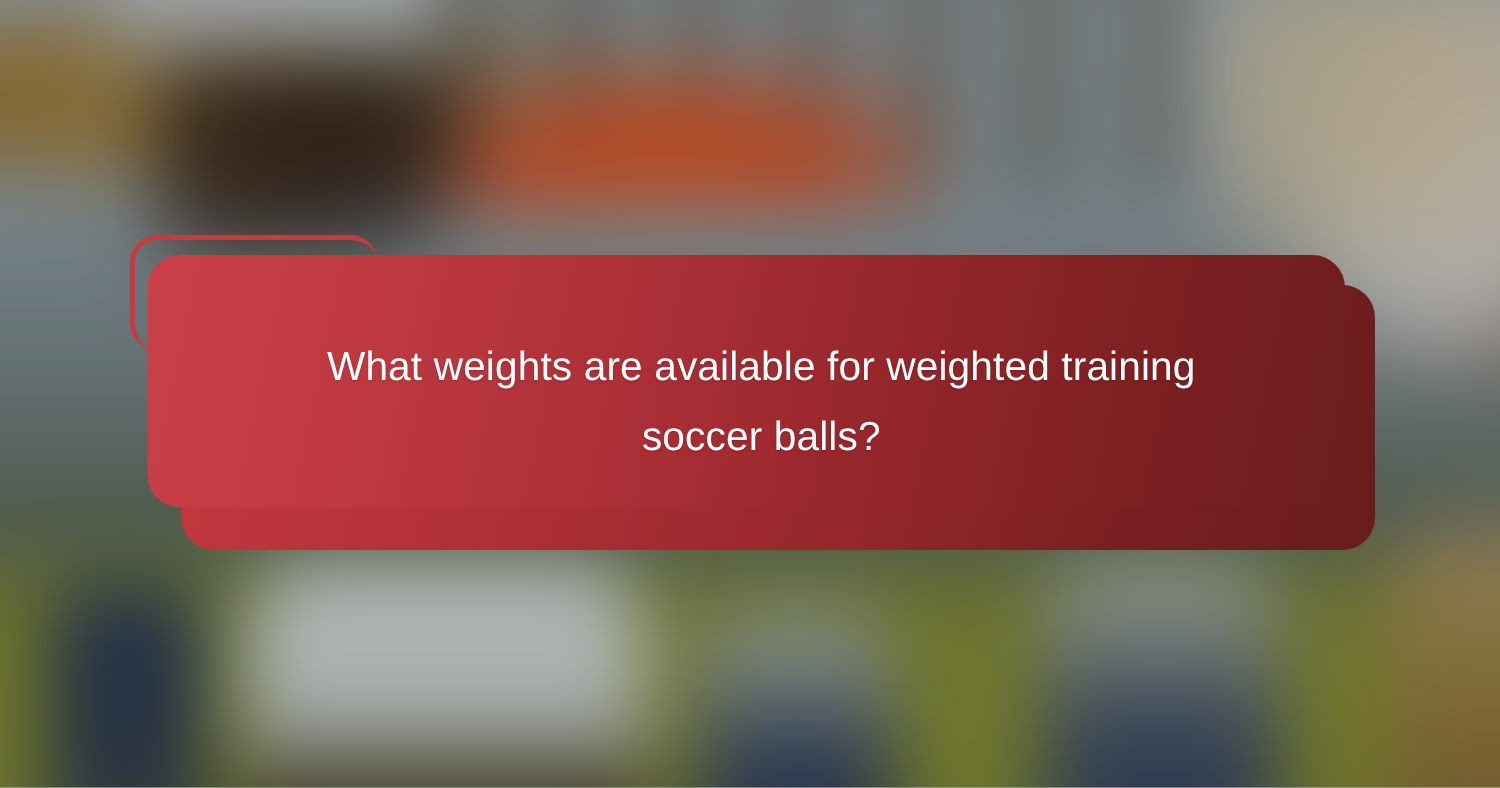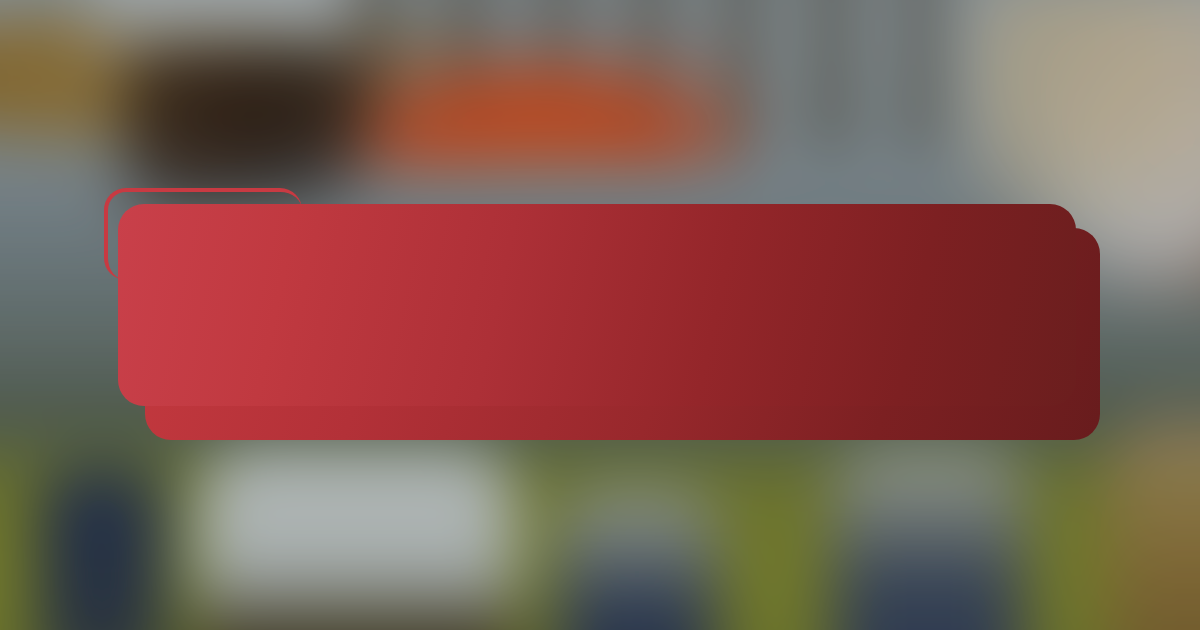--- a/index.html
+++ b/index.html
@@ -463,14 +463,17 @@
         </g>
       </g>
     </svg>
   </div>
 
   <div class="outline-accent"></div>
 
   <div class="card-back"></div>
   <div class="card-front"></div>
 
+  <div class="card-text">
+    <div class="question">What weights are available for weighted training soccer balls?</div>
+  </div>
 
 </div>
 
 </body></html>

